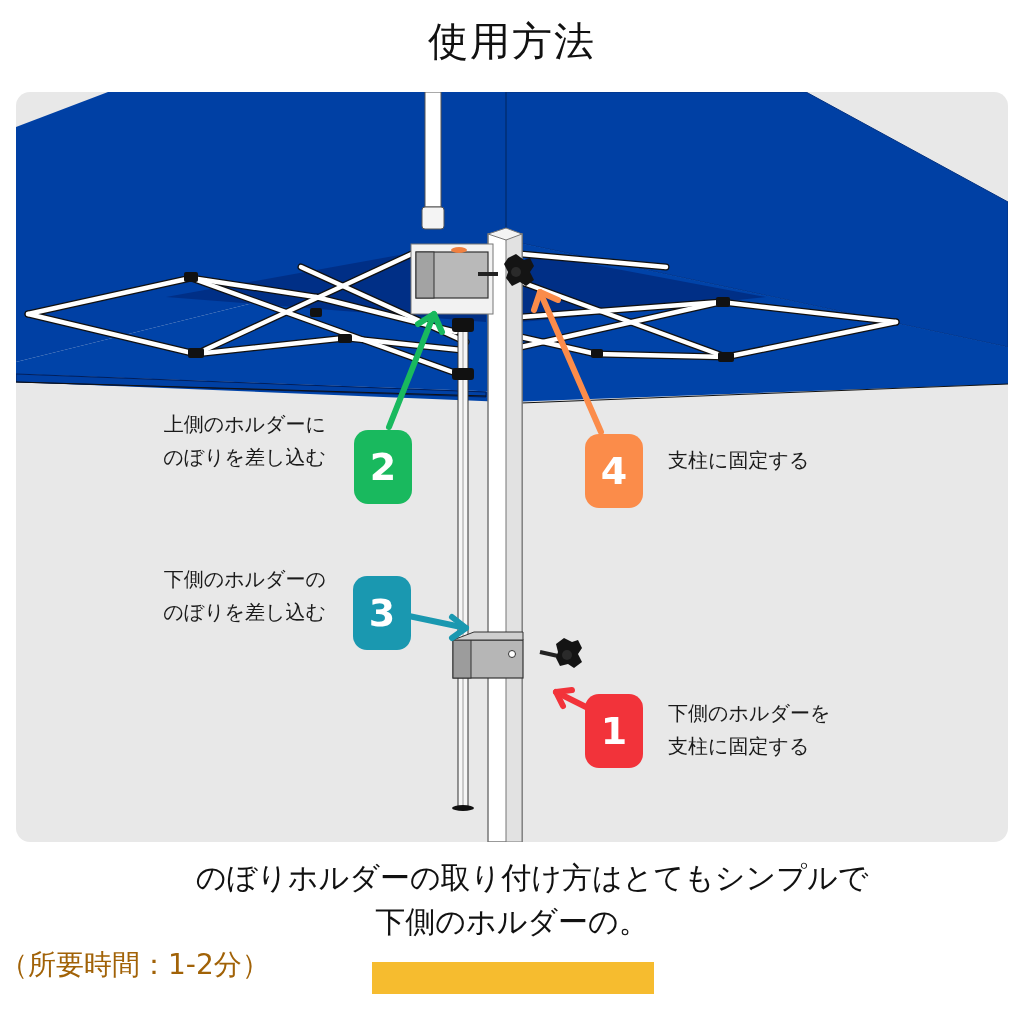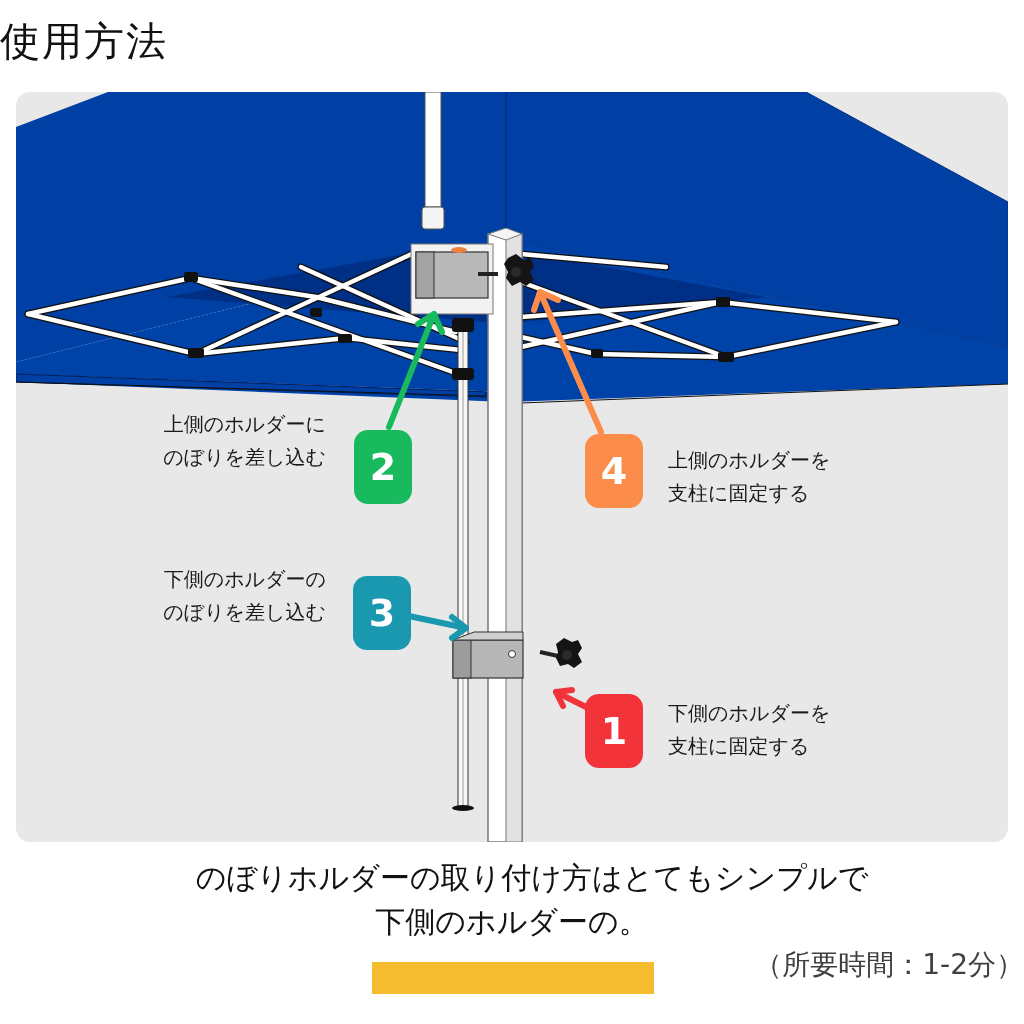--- a/index.html
+++ b/index.html
@@ -1,21 +1,21 @@
 <!DOCTYPE html>
 <html><head>
 <meta charset="utf-8">
 <style>
   html, body { margin: 0; padding: 0; }
   body {
     width: 1024px; height: 1024px; background: #ffffff; position: relative; overflow: hidden;
     font-family: "DejaVu Sans", "Liberation Sans", sans-serif; color: #1a1a1a;
   }
   .title {
-    position: absolute; left: 0; right: 0; top: 14px; 
+    position: absolute; left: 0; right: 0; top: 14px; text-align: center;
     font-size: 40px; font-weight: normal; letter-spacing: 2px; color: #111;
   }
   .panel {
     position: absolute; left: 16px; top: 92px; width: 992px; height: 750px;
     background: #e8e8e8; border-radius: 14px; overflow: hidden;
   }
   .panel svg { position: absolute; left: 0; top: 0; }
   .badge {
     position: absolute; width: 58px; height: 74px; border-radius: 14px;
     color: #fff; font-size: 38px; font-weight: bold;
@@ -26,21 +26,21 @@
     position: absolute; font-size: 20px; line-height: 33px; color: #1a1a1a; white-space: nowrap;
   }
   .right-align { text-align: right; }
   .footer {
     position: absolute; left: 0; right: 0; text-align: center; font-size: 30px; color: #111;
   }
   .highlight-bar {
     position: absolute; left: 372px; top: 962px; width: 282px; height: 32px; background: #f6bc2f;
   }
   .duration {
-    position: absolute; left: 0; right: 0; top: 946px; text-align: right; font-size: 28px; color: #404040;
+    position: absolute; left: 0; right: 0; top: 946px; text-align: left; font-size: 28px; color: #a16207;
   }
 </style>
 </head>
 <body>
 
 <div class="title">使用方法</div>
 
 <div class="panel">
   <svg width="992" height="750" viewBox="0 0 992 750">
 
@@ -171,21 +171,20 @@
 <div class="badge" style="left:585px; top:434px; background:#fb8c4a;">4</div>
 <div class="badge" style="left:353px; top:576px; background:#1a98b0;">3</div>
 <div class="badge" style="left:585px; top:694px; background:#f2333a;">1</div>
 
 <div class="step-text right-align" style="right:698px; top:408px;">
   <div>上側のホルダーに</div>
   <div>のぼりを差し込む</div>
 </div>
 
 <div class="step-text" style="left:668px; top:444px;">
-  <div>上側のホルダーを</div>
   <div>支柱に固定する</div>
 </div>
 
 <div class="step-text right-align" style="right:698px; top:563px;">
   <div>下側のホルダーの</div>
   <div>のぼりを差し込む</div>
 </div>
 
 <div class="step-text" style="left:668px; top:697px;">
   <div>下側のホルダーを</div>

